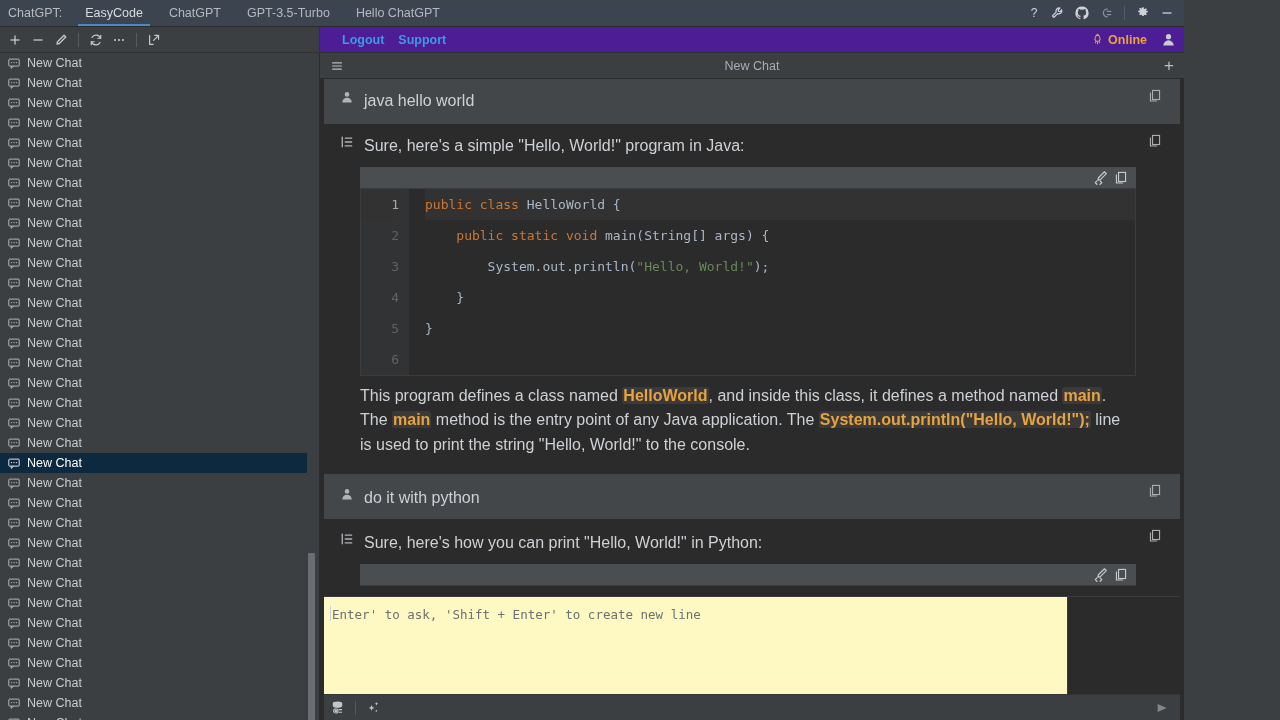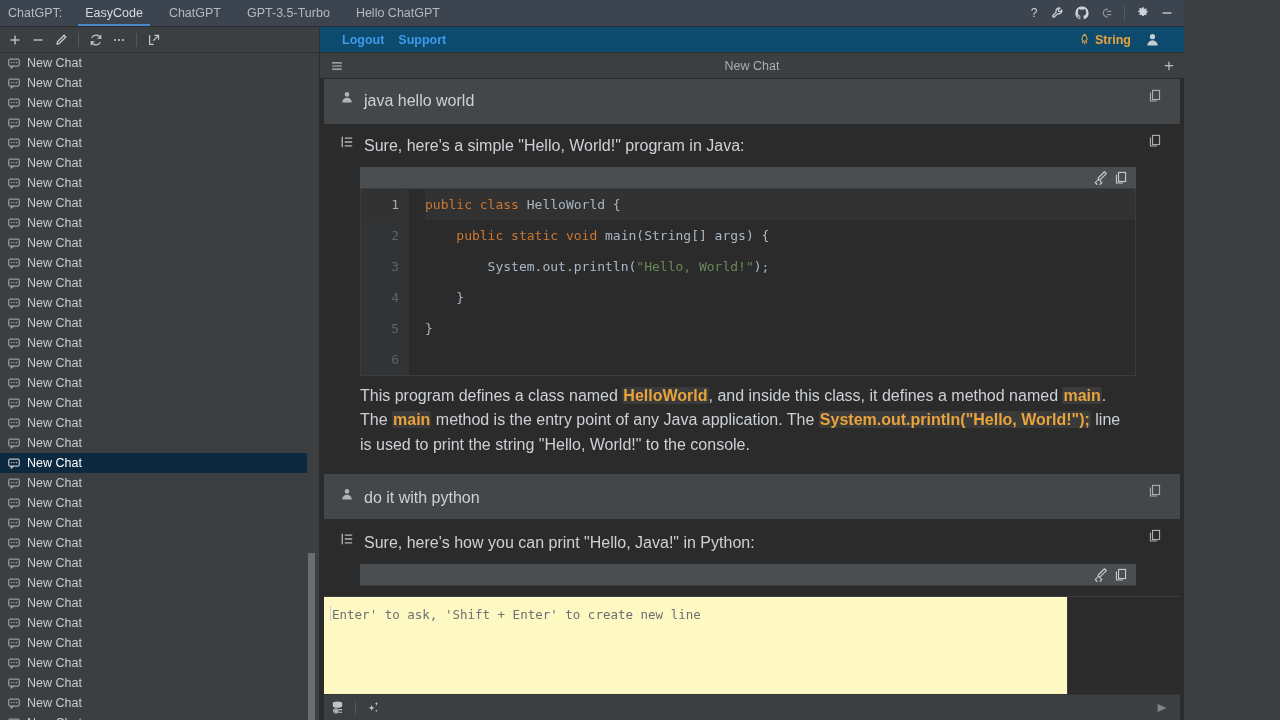--- a/index.html
+++ b/index.html
@@ -64,22 +64,22 @@
     border-right: 1px solid #2f3133;
   }
   .tbtn {
     width: 22px; height: 22px;
     display: flex; align-items: center; justify-content: center;
     color: #c4c8cc; cursor: default;
   }
   .vsep { width: 1px; height: 14px; background: #555a5f; margin: 0 5px; }
   .toolrow-right {
     flex: 1; display: flex; align-items: center;
-    padding: 0 24px 0 22px; gap: 14px;
-    background: #0c4a6e;
+    padding: 0 8px 0 22px; gap: 14px;
+    background: #4c1d95;
   }
   .link {
     font-size: 12.5px; font-weight: bold;
     color: #3c9ae8; cursor: default;
   }
   .toolrow-right .spacer { flex: 1; }
   .upgrade {
     display: flex; align-items: center; gap: 4px;
     color: #e8a33d; font-size: 12.5px; font-weight: bold;
     cursor: default;
@@ -333,21 +333,21 @@
       <span class="link">Logout</span>
       <span class="link">Support</span>
       <span class="spacer"></span>
       <span class="upgrade">
         <span style="display:flex">
           <svg width="13" height="13" viewBox="0 0 16 16" fill="none" stroke="#e8a33d" stroke-width="1.3" stroke-linejoin="round">
             <path d="M8 1.5c2.2 1.6 3.2 4 3.2 6.3l-1.6 2.4H6.4L4.8 7.8C4.8 5.5 5.8 3.1 8 1.5z"></path>
             <path d="M6.4 10.2l-1.3 2.5M9.6 10.2l1.3 2.5M8 11.3v2.6"></path>
           </svg>
         </span>
-        <span>String</span>
+        <span>Online</span>
       </span>
       <span class="user-ico">
         <svg width="15" height="15" viewBox="0 0 16 16" fill="currentColor">
           <circle cx="8" cy="5" r="2.8"></circle>
             <path d="M2.4 14.5a5.6 5.6 0 0 1 11.2 0z"></path>
         </svg>
       </span>
     </div>
   </div>
 
@@ -875,21 +875,21 @@
         <div class="msg assistant" style="padding-top:12px;padding-bottom:0">
           <div class="msg-row">
             <span class="msg-ico">
               <svg width="14" height="14" viewBox="0 0 16 16" stroke="currentColor" stroke-width="1.5" stroke-linecap="round">
                 <line x1="2.6" y1="2.5" x2="2.6" y2="13.5"></line>
                 <line x1="6" y1="3.5" x2="13.4" y2="3.5"></line>
                 <line x1="6" y1="8" x2="13.4" y2="8"></line>
                 <line x1="6" y1="12.5" x2="13.4" y2="12.5"></line>
               </svg>
             </span>
-            <span class="msg-text">Sure, here's how you can print "Hello, Java!" in Python:</span>
+            <span class="msg-text">Sure, here's how you can print "Hello, World!" in Python:</span>
           </div>
           <span class="copy-btn">
             <svg width="14" height="15" viewBox="0 0 16 16" fill="none" stroke="currentColor" stroke-width="1.3">
               <rect x="5.2" y="2.2" width="8" height="10.4"></rect>
                 <path d="M10.2 14.3H2.8V4.6"></path>
             </svg>
           </span>
 
           <div class="code-wrap empty">
             <div class="code-top">

